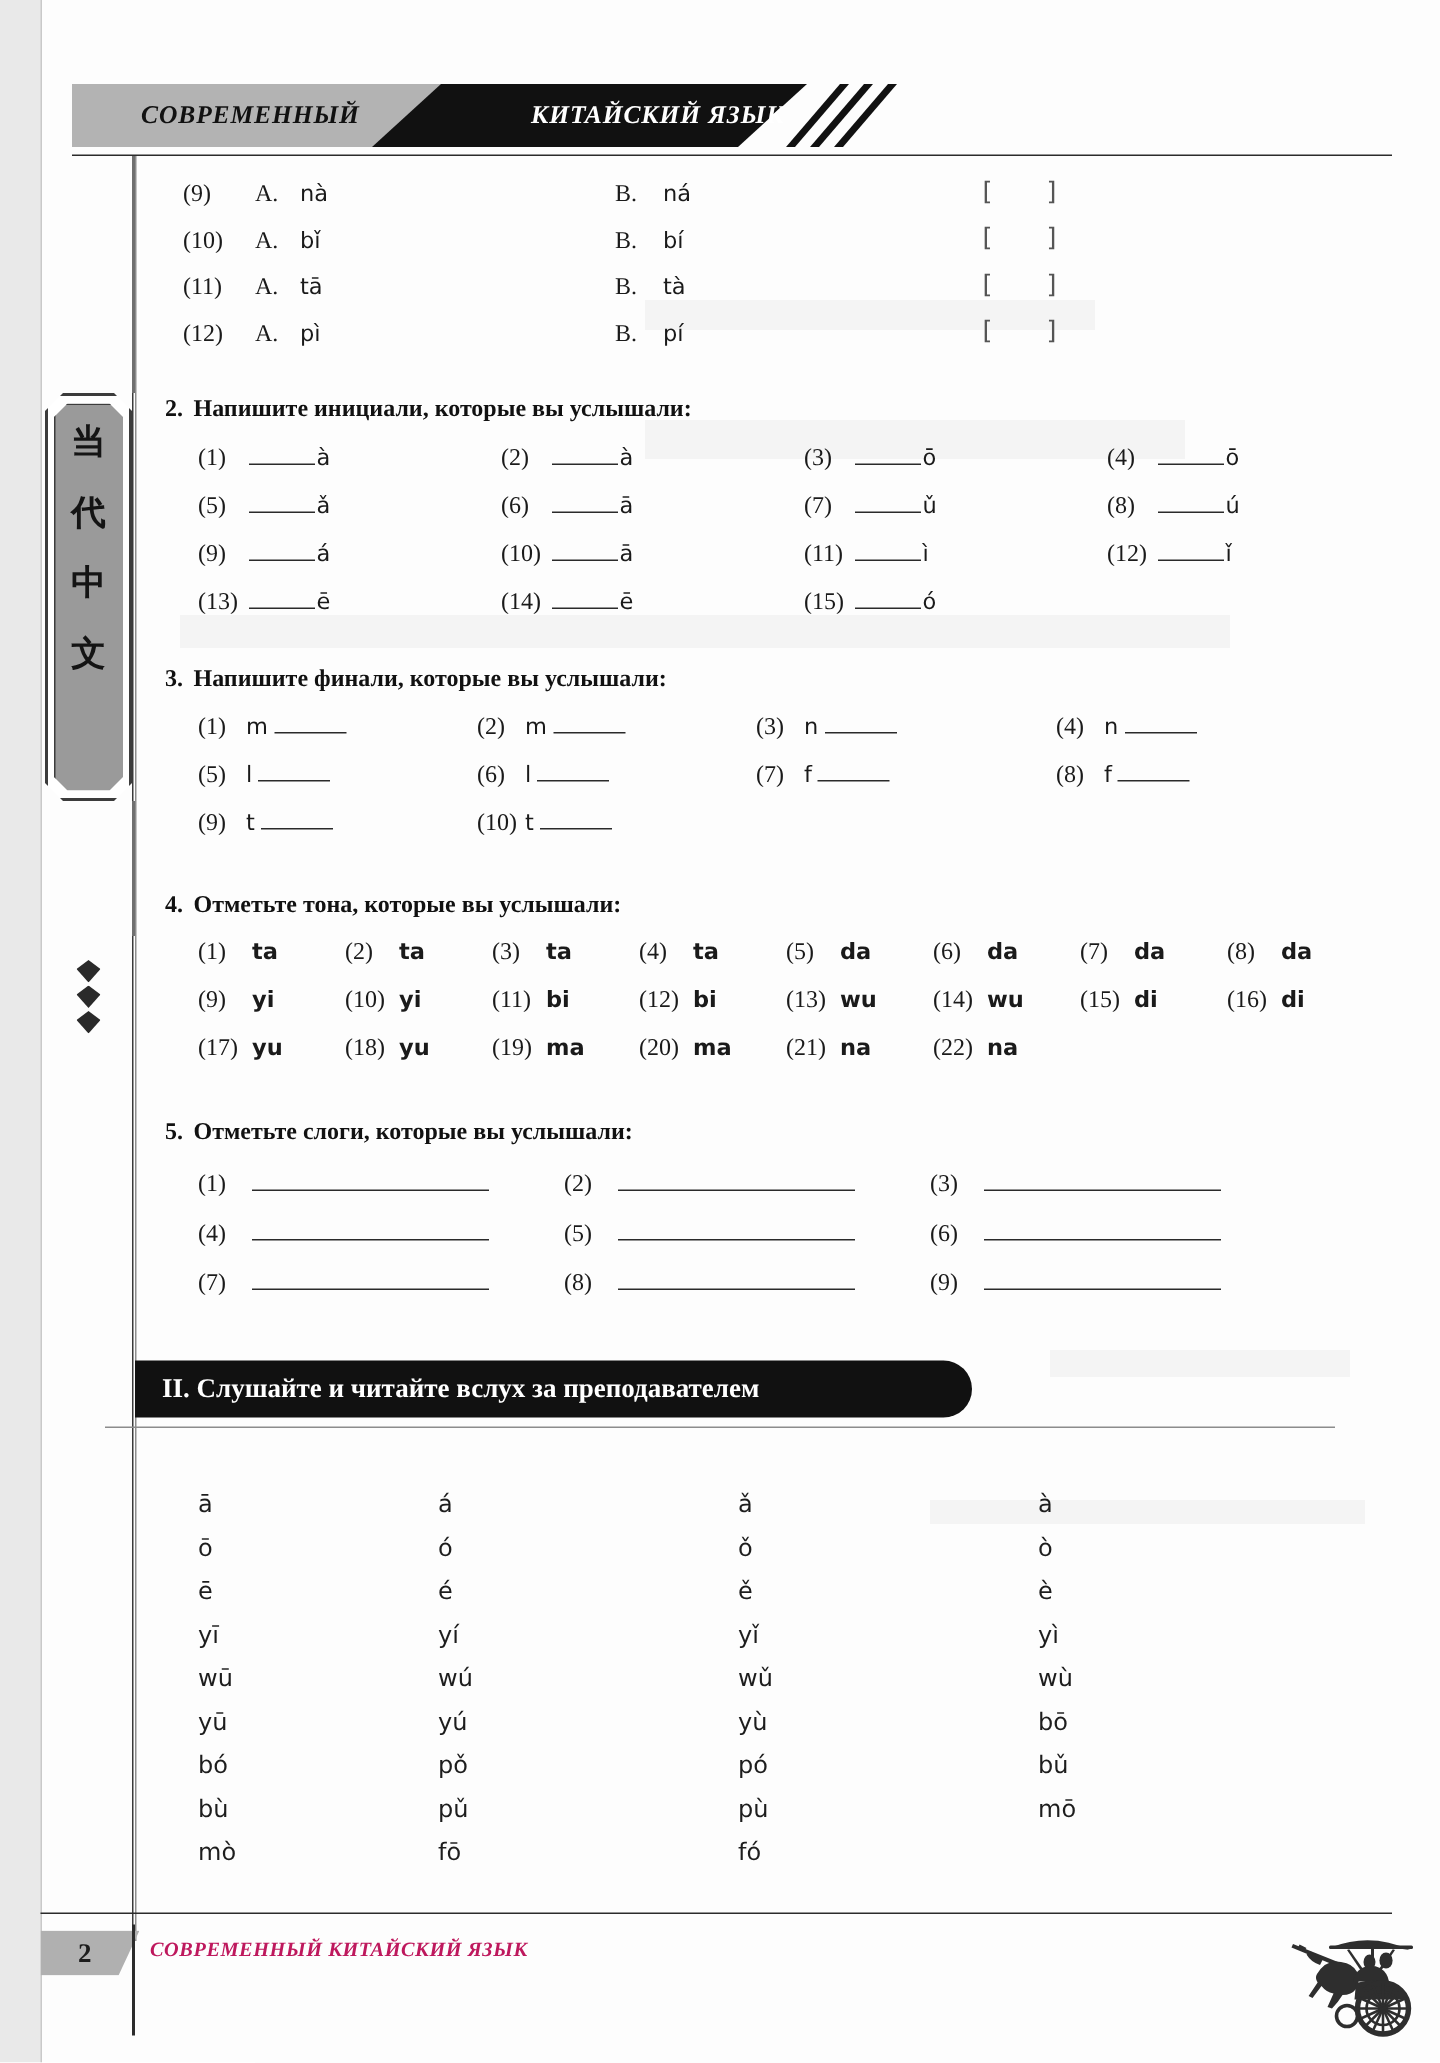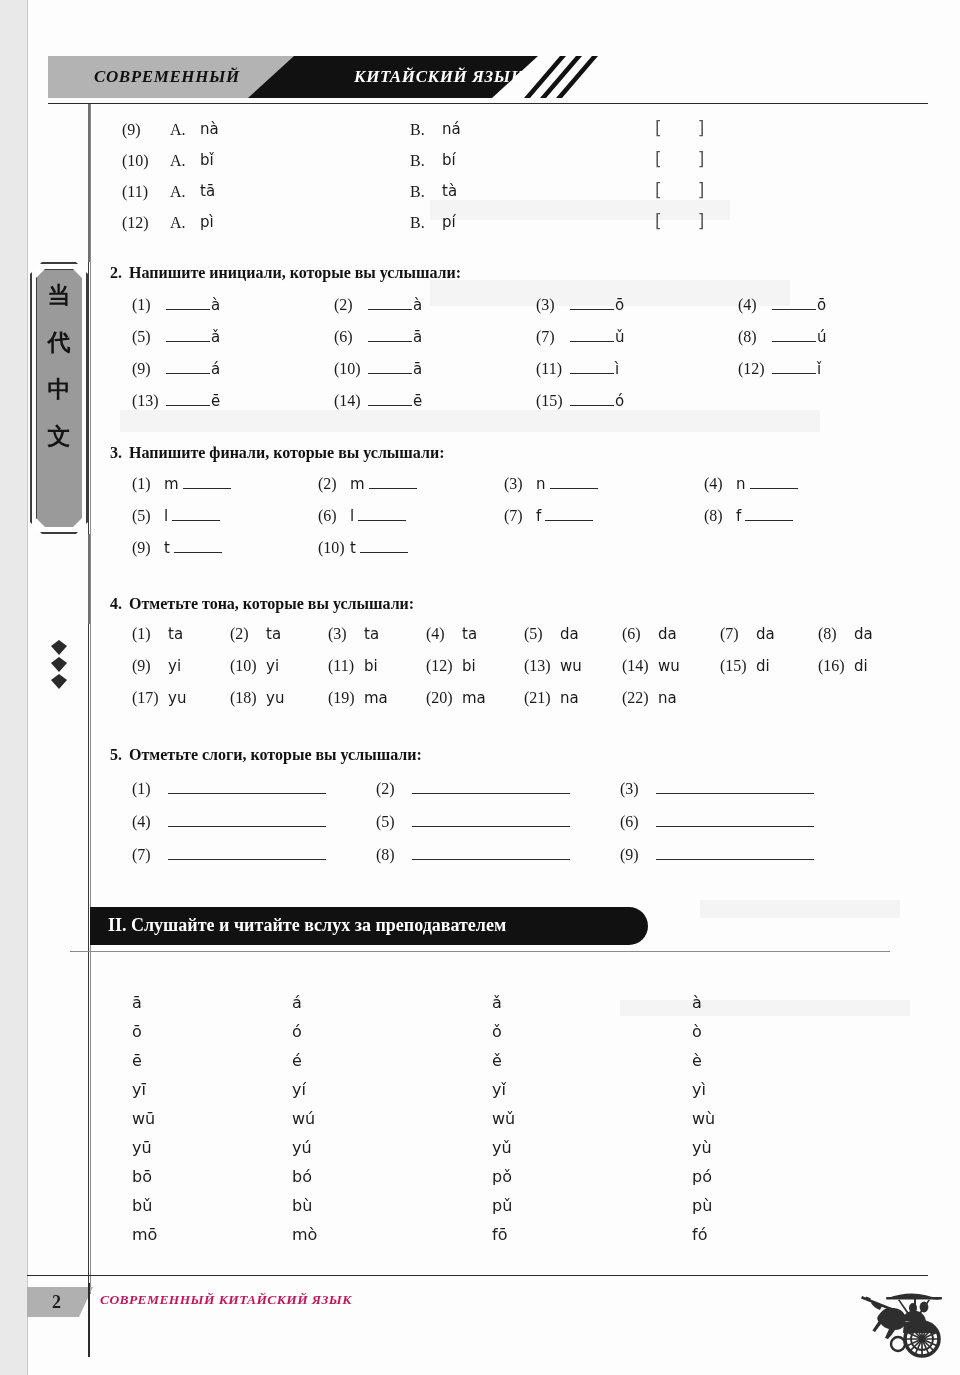--- a/index.html
+++ b/index.html
@@ -277,20 +277,21 @@
     height: 32px;
     display: flex;
     align-items: baseline;
     font-size: 16px;
     font-family: "Liberation Serif", serif;
   }
   .ex4-cell .idx { min-width: 36px; }
   .ex4-syl {
     font-family: "DejaVu Sans", sans-serif;
     font-size: 15px;
+    font-weight: bold;
   }
 
   
   .ex5-grid {
     display: grid;
     grid-template-columns: 244px 244px 244px;
     margin-left: 22px;
   }
   .ex5-cell {
     height: 33px;
@@ -787,21 +788,20 @@
         <div class="py-cell">yī</div>
         <div class="py-cell">yí</div>
         <div class="py-cell">yǐ</div>
         <div class="py-cell">yì</div>
         <div class="py-cell">wū</div>
         <div class="py-cell">wú</div>
         <div class="py-cell">wǔ</div>
         <div class="py-cell">wù</div>
         <div class="py-cell">yū</div>
         <div class="py-cell">yú</div>
-        <div class="py-cell">yǔ</div>
         <div class="py-cell">yù</div>
         <div class="py-cell">bō</div>
         <div class="py-cell">bó</div>
         <div class="py-cell">pǒ</div>
         <div class="py-cell">pó</div>
         <div class="py-cell">bǔ</div>
         <div class="py-cell">bù</div>
         <div class="py-cell">pǔ</div>
         <div class="py-cell">pù</div>
         <div class="py-cell">mō</div>

